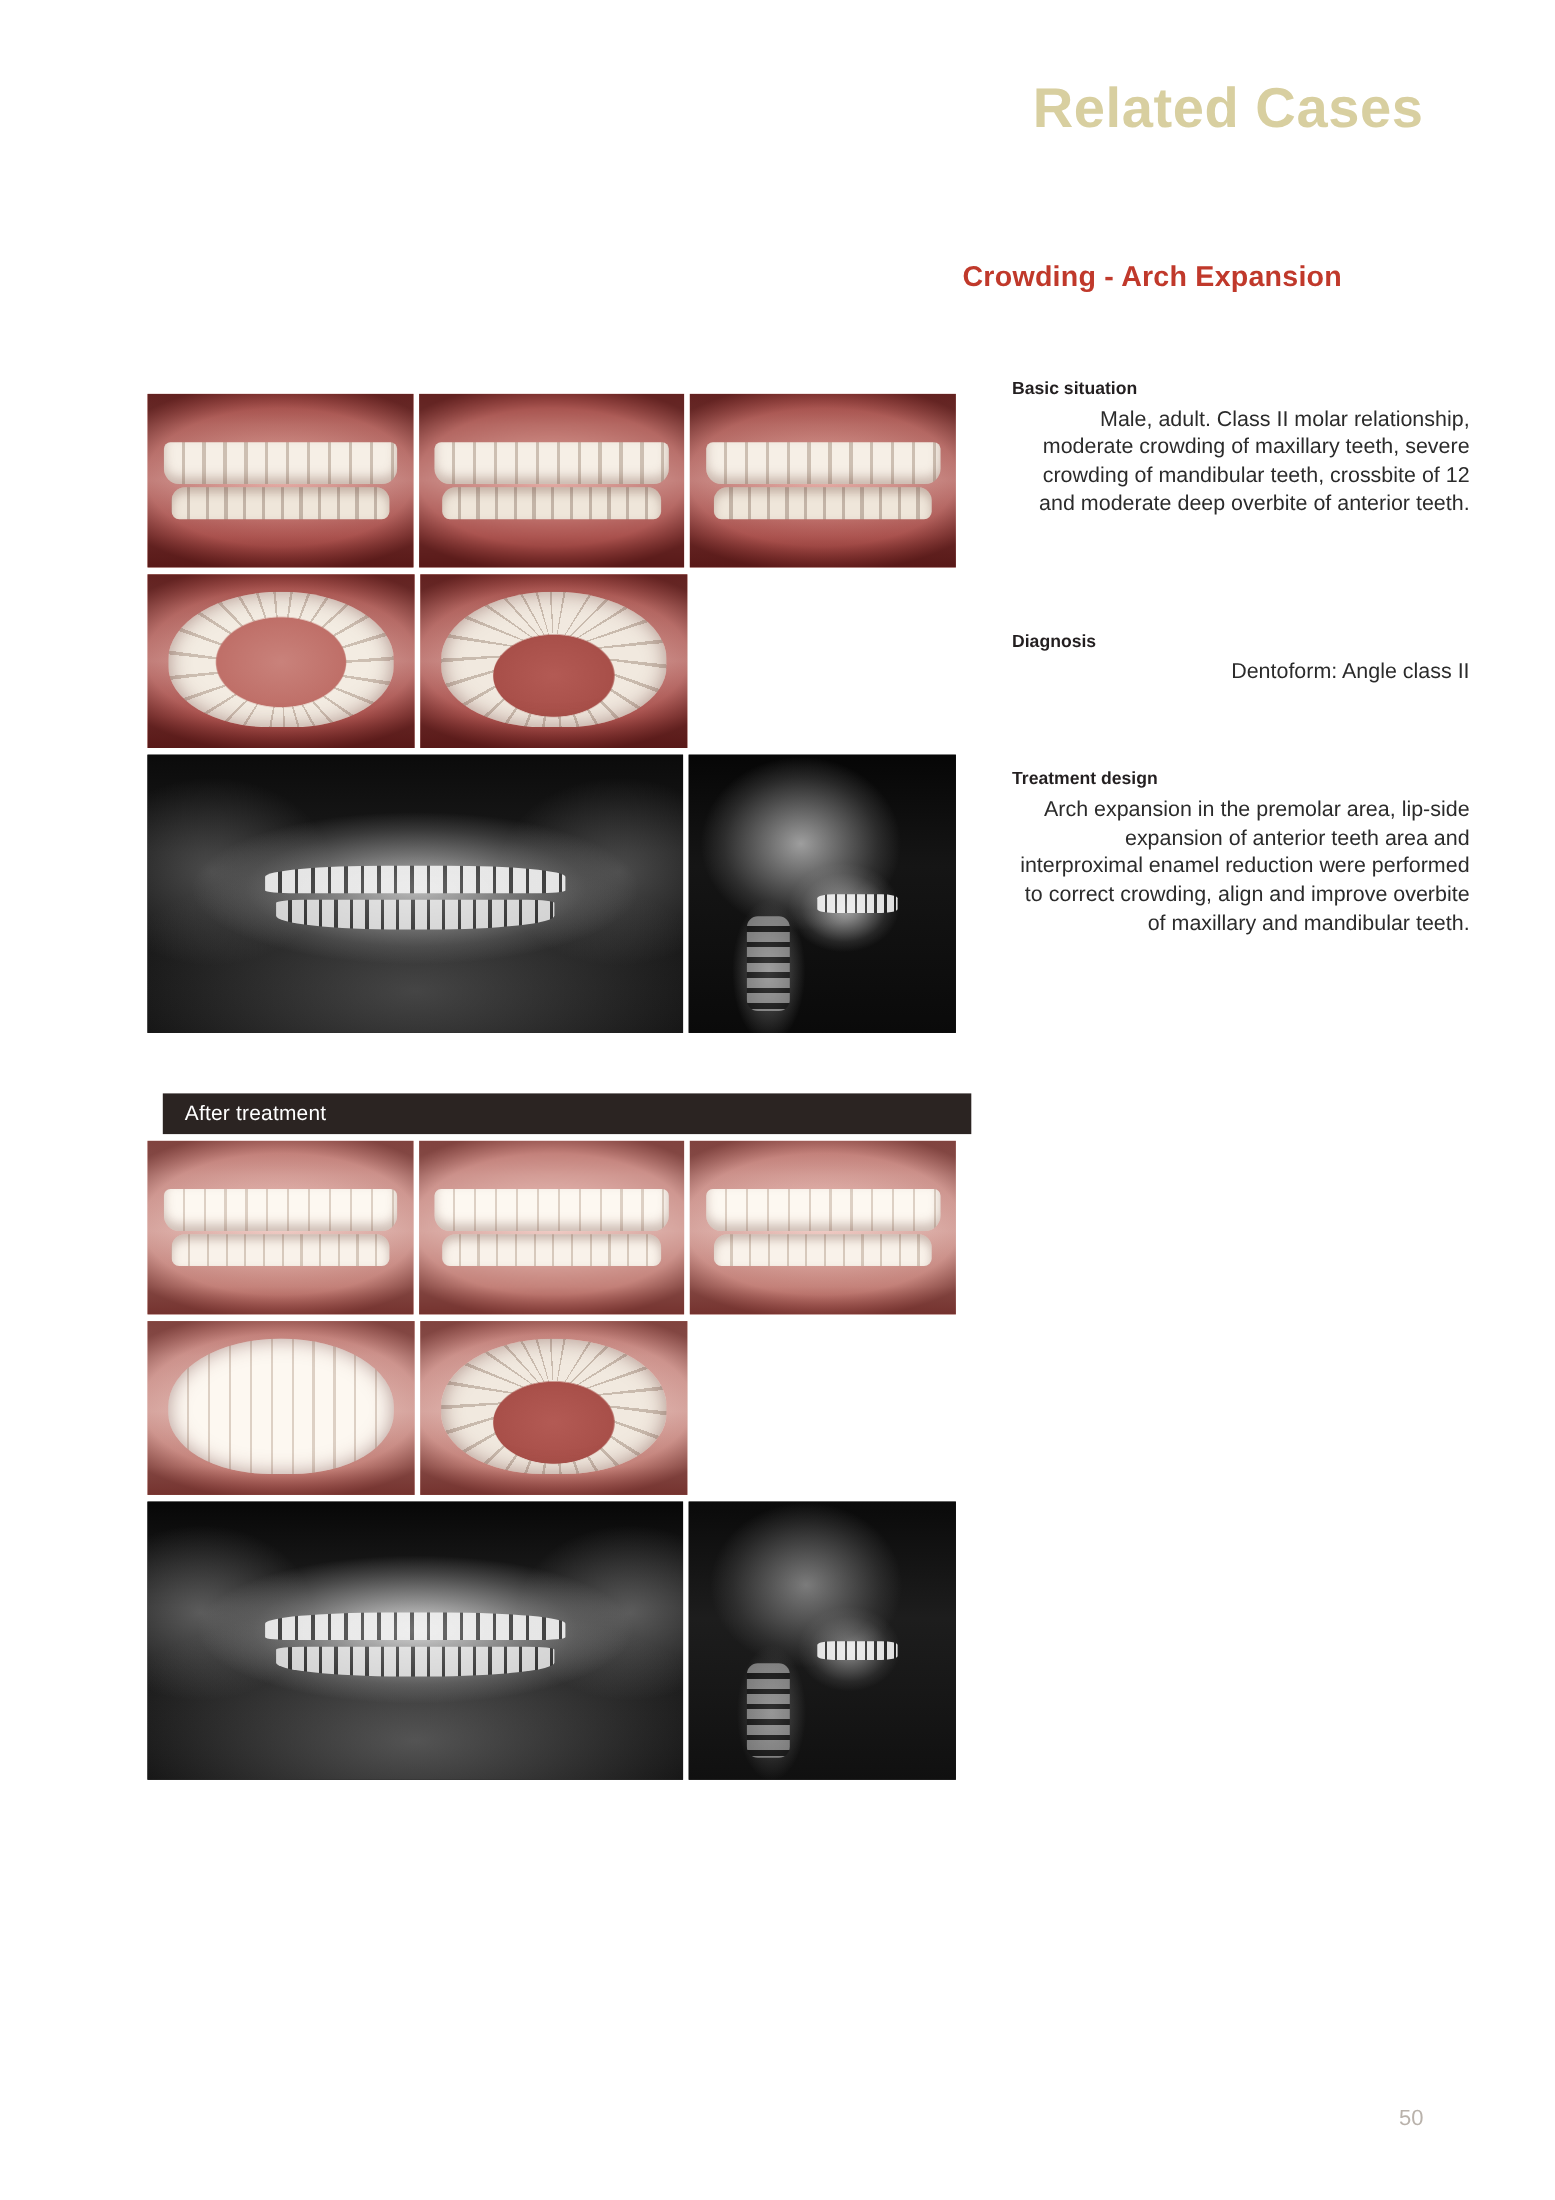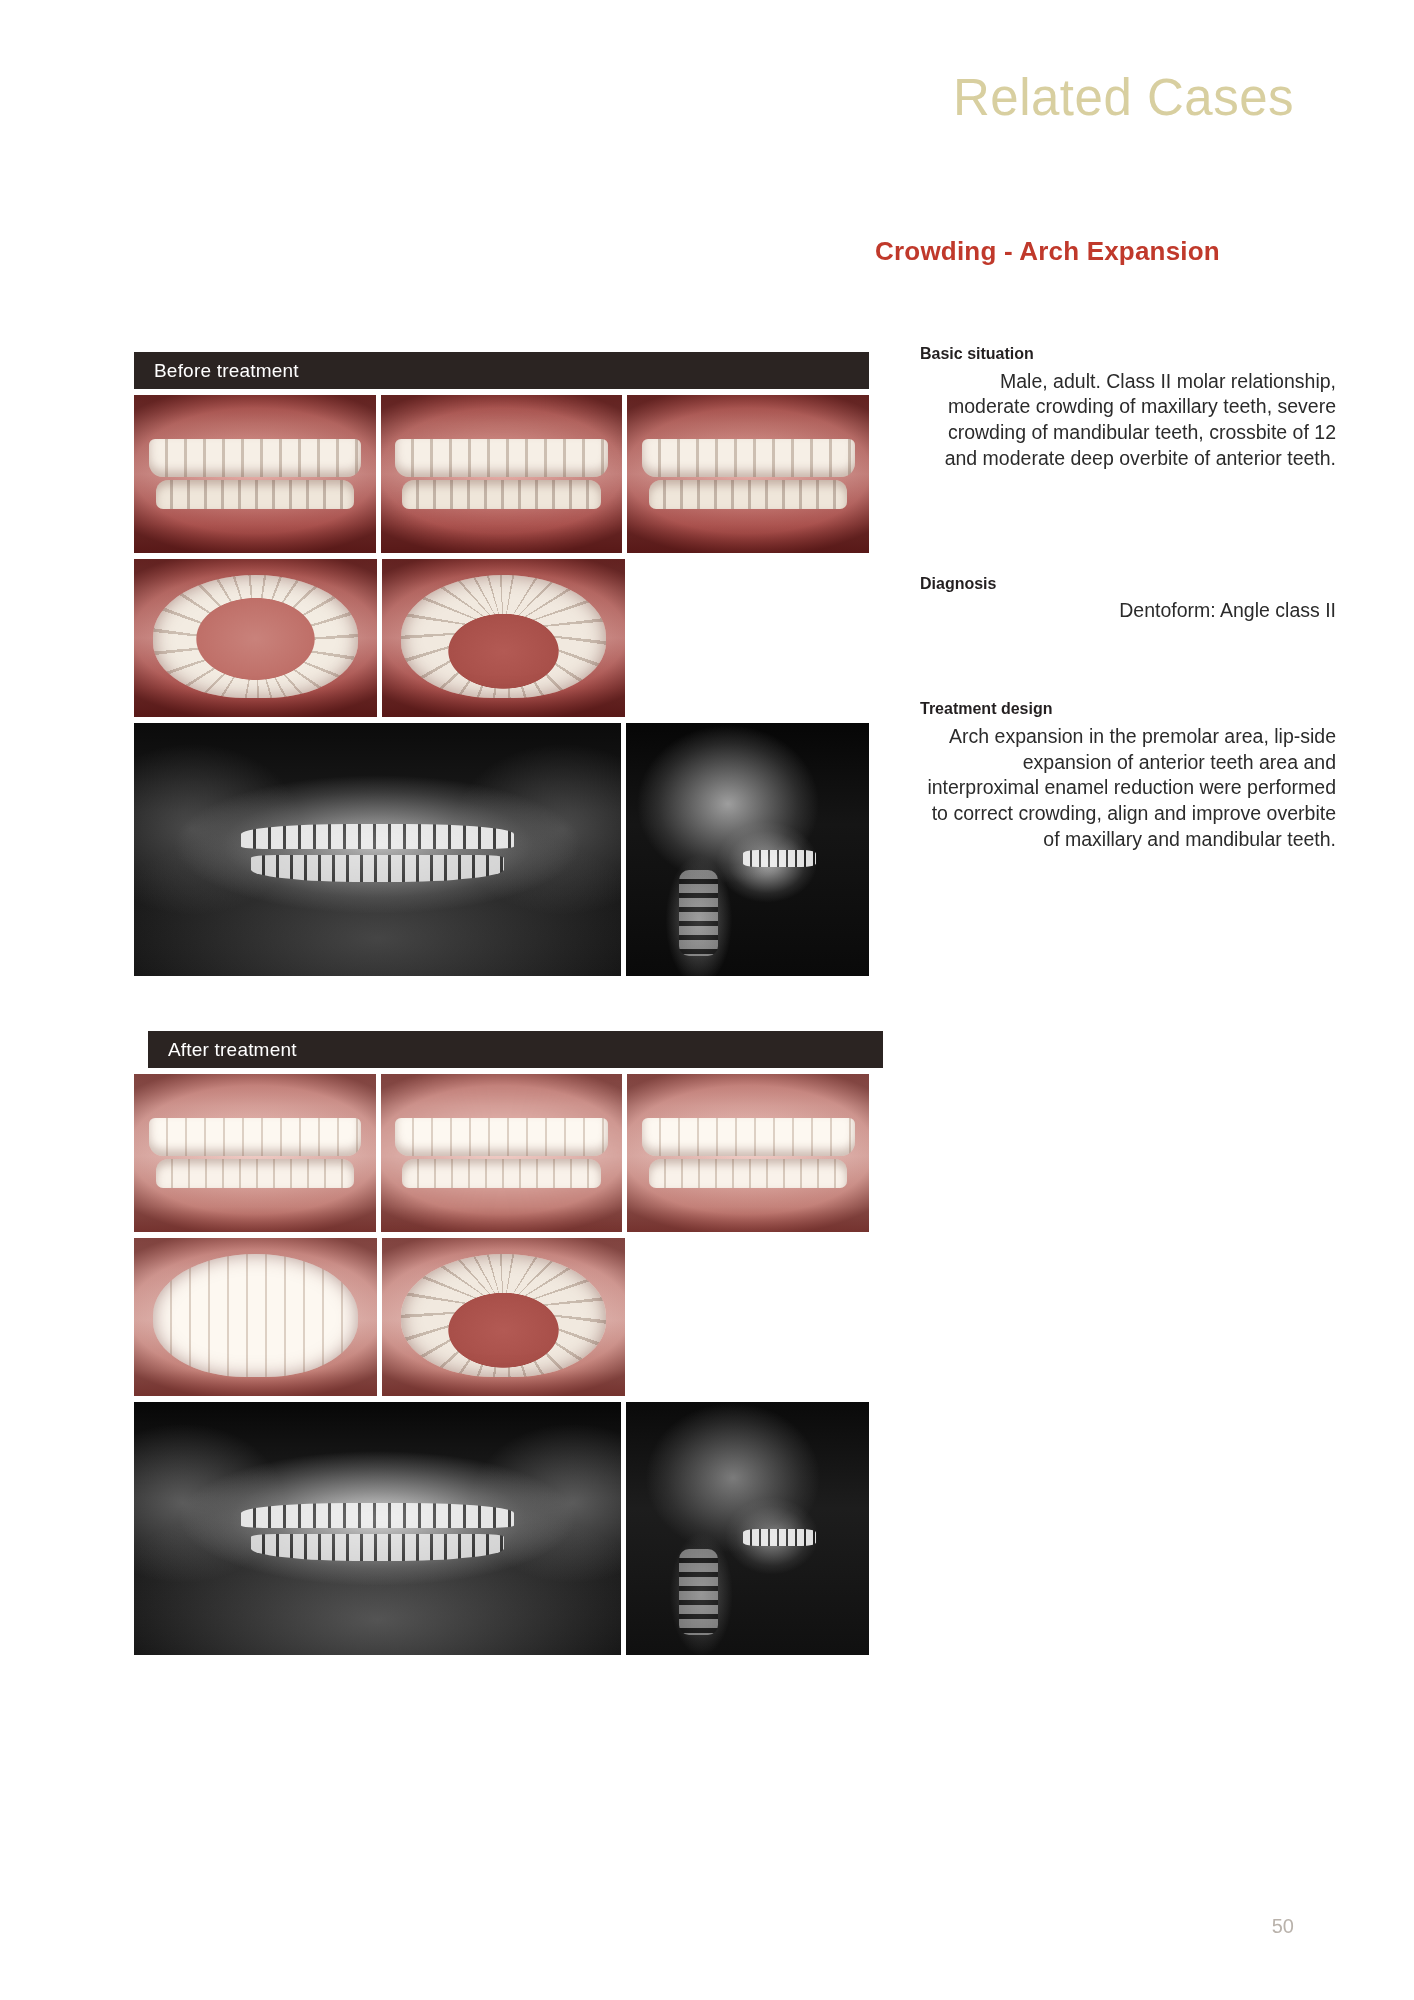--- a/index.html
+++ b/index.html
@@ -21,21 +21,21 @@
     inset: 0;
     background: #fff;
   }
 
   
   .page-header {
     position: absolute;
     top: 68px;
     right: 120px;
     font-size: 51px;
-    font-weight: 400;
+    font-weight: 700;
     letter-spacing: 0.5px;
     color: #d8cfa0;
     font-family: "Liberation Sans", sans-serif;
   }
 
   .case-title {
     position: absolute;
     top: 236px;
     left: 875px;
     font-size: 26px;
@@ -285,21 +285,20 @@
 <body>
 
 <div class="page">
 
   <div class="page-header">Related Cases</div>
 
   <div class="case-title">Crowding - Arch Expansion</div>
 
   <div class="img-column">
 
-    <div class="section-bar">Before treatment</div>
 
     <div class="photo-row">
       <div class="photo" style="width:243px;height:158px;">
         <div class="mouth"></div>
       </div>
       <div class="photo" style="width:243px;height:158px;">
         <div class="mouth"></div>
       </div>
       <div class="photo" style="width:243px;height:158px;">
         <div class="mouth"></div>

